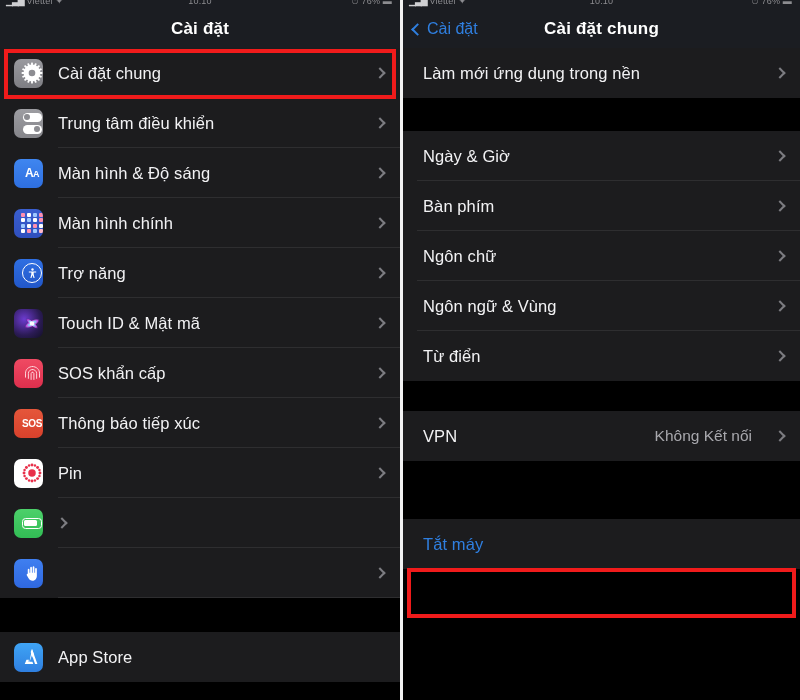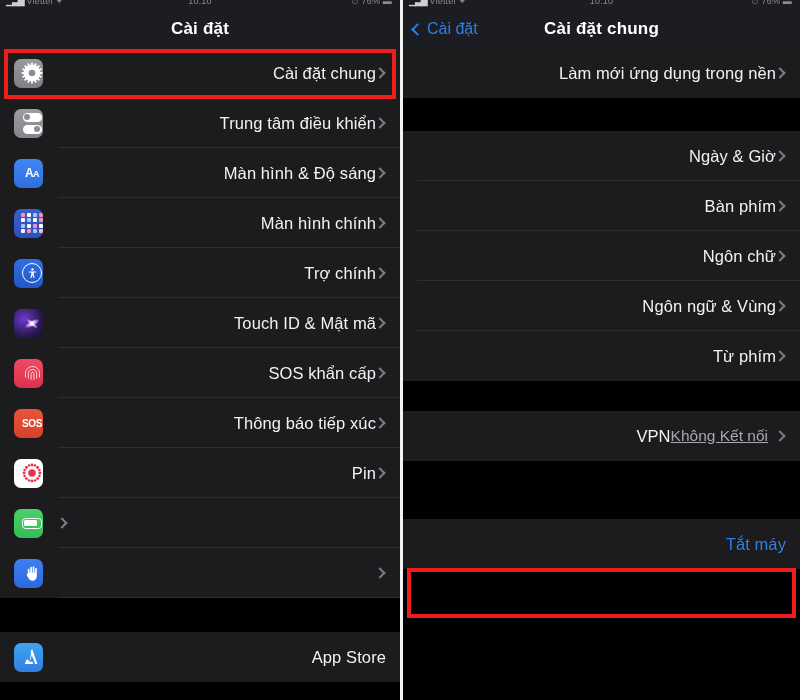--- a/index.html
+++ b/index.html
@@ -5,21 +5,21 @@
   * { box-sizing: border-box; margin: 0; padding: 0; }
   html, body {
     width: 800px; height: 700px;
     background: #000;
     font-family: "Liberation Sans", sans-serif;
     overflow: hidden;
   }
   .screen { position: relative; width: 800px; height: 700px; display: flex; background: #000; }
 
   
-  .pane { position: relative; height: 700px; background: #000; overflow: hidden; text-align: right; }
+  .pane { position: relative; height: 700px; background: #000; overflow: hidden; }
   .pane-left  { width: 400px; }
   .pane-div   { width: 3px; height: 700px; background: #f2f2f2; }
   .pane-right { width: 397px; }
 
   
   .statusbar {
     height: 10px; width: 100%;
     background: #1b1d22;
     position: relative;
     overflow: hidden;
@@ -73,21 +73,21 @@
 
   .icon {
     width: 29px; height: 29px; border-radius: 7px;
     flex: 0 0 29px; margin-right: 15px;
     display: flex; align-items: center; justify-content: center;
     overflow: hidden;
     padding-left: 7px;
   }
   .label { font-size: 16.5px; color: #f2f2f4; flex: 1; letter-spacing: .1px; }
   .label.blue { color: #2f7fe0; }
-  .value { font-size: 15.5px; color: #a8a8ad; margin-right: 8px; text-decoration: underline; }
+  .value { font-size: 15.5px; color: #a8a8ad; margin-right: 24px; }
 
   .chev {
     width: 8px; height: 8px;
     border-right: 2.1px solid #7d7d82; border-top: 2.1px solid #7d7d82;
     transform: rotate(45deg); flex: 0 0 auto; margin-right: 2px;
   }
 
   
   .row.noicon { padding-left: 20px; }
 
@@ -249,21 +249,21 @@
 
       <div class="row sep">
         <div class="icon ic-access">
           <div class="acc-c">
             <svg class="acc-p" viewBox="0 0 24 24" fill="#fff">
               <circle cx="12" cy="3.4" r="2.6"></circle>
               <path d="M4 7.6h16v2.2h-5.4v4l2 8.2h-2.3l-2.3-7-2.3 7H7.4l2-8.2v-4H4z"></path>
             </svg>
           </div>
         </div>
-        <div class="label">Trợ chính</div>
+        <div class="label">Trợ năng</div>
         <div class="chev"></div>
       </div>
 
 
       <div class="row sep">
         <div class="icon ic-siri">
           <svg width="27" height="27" viewBox="0 0 30 30">
             <defs>
               <radialGradient id="sg" cx="50%" cy="50%" r="50%">
                 <stop offset="0%" stop-color="#ffffff"></stop>
@@ -414,21 +414,21 @@
       </div>
       <div class="row noicon sep sep-flush">
         <div class="label">Ngôn chữ</div>
         <div class="chev"></div>
       </div>
       <div class="row noicon sep sep-flush">
         <div class="label">Ngôn ngữ &amp; Vùng</div>
         <div class="chev"></div>
       </div>
       <div class="row noicon">
-        <div class="label">Từ phím</div>
+        <div class="label">Từ điển</div>
         <div class="chev"></div>
       </div>
     </div>
     <div class="gap" style="height:30px"></div>
 
     <div class="group">
       <div class="row noicon">
         <div class="label">VPN</div>
         <div class="value">Không Kết nối</div>
         <div class="chev"></div>

